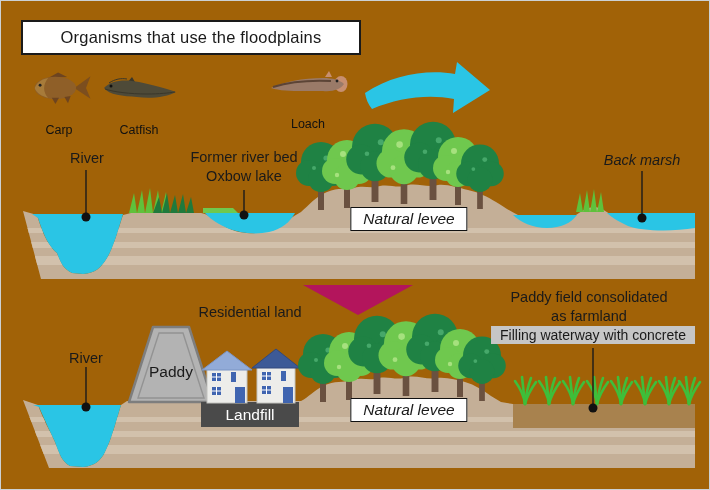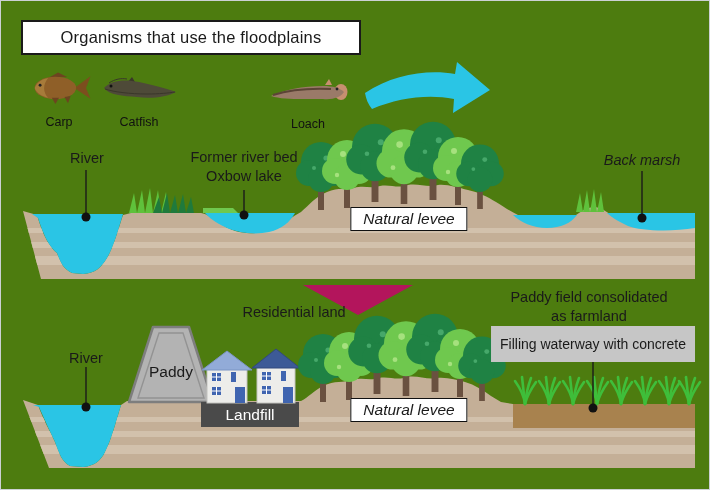--- a/index.html
+++ b/index.html
@@ -1,40 +1,40 @@
 <!DOCTYPE html>
 <html><head>
 <meta charset="utf-8">
 <style>
   html,body{margin:0;padding:0;background:#fff;}
   .stage{
-    position:relative;width:708px;height:488px;background:#4d7c0f;
+    position:relative;width:708px;height:488px;background:#a16207;
     border:1px solid #ccd1d4;overflow:hidden;
     font-family:"Liberation Sans", sans-serif;color:#1a1a1a;
   }
   svg.scene{position:absolute;left:0;top:0;display:block;}
   .title-box{
     position:absolute;left:20px;top:19px;width:336px;height:31px;
     border:2px solid #1a1a1a;background:#fff;display:flex;align-items:center;justify-content:center;
     font-size:16.5px;letter-spacing:.2px;
   }
   .fish-item{position:absolute;display:flex;flex-direction:column;align-items:center;}
   .fish-item svg{display:block;}
-  .fish-label{font-size:12.5px;margin-top:8px;color:#111;}
+  .fish-label{font-size:12.5px;margin-top:16px;color:#111;}
   .lbl{
     position:absolute;transform:translateX(-50%);text-align:center;
     font-size:14.5px;line-height:1.32;white-space:nowrap;color:#1a1a1a;z-index:3;
   }
   .box-label{
     position:absolute;transform:translateX(-50%);background:#ffffff;
     border:1.5px solid #111;padding:2px 12px;font-size:15.5px;white-space:nowrap;z-index:3;font-style:italic;
   }
   .gray-label{
     position:absolute;transform:translateX(-50%);background:#c6c6c6;
-    padding:10px 9px;font-size:14px;white-space:nowrap;z-index:3;
+    padding:1px 9px;font-size:14px;white-space:nowrap;z-index:3;
   }
   .white-label{color:#ffffff;font-size:15.5px;}
 </style>
 </head>
 <body>
 
 <div class="stage">
 
   <svg class="scene" width="708" height="488" viewBox="0 0 708 488" aria-hidden="true">
     <defs>
@@ -235,42 +235,42 @@
       <path d="M28,14 L33,8 L36,13 Z" fill="#3a372a"></path>
       <path d="M5,19 C12,11 26,10 40,13 C55,16 68,20 77,23 C68,28 52,30 38,28 C24,27 10,26 5,19 Z" fill="#4e4a38"></path>
       <path d="M6,20 C15,23 31,25 48,25 C60,25 70,24 76,23" stroke="#3a372a" stroke-width="1" fill="none"></path>
       <circle cx="12" cy="17" r="1.5" fill="#111"></circle>
       <path d="M10,14 C16,10 22,9 28,10" stroke="#3a372a" stroke-width="1" fill="none"></path>
     </svg>
     <div class="fish-label">Catfish</div>
   </div>
 
 
-  <div class="fish-item" style="left:264px;top:74px;width:86px;justify-content:space-between;">
+  <div class="fish-item" style="left:264px;top:66px;width:86px;justify-content:space-between;">
     <svg width="86" height="34" viewBox="0 0 86 34">
       <ellipse cx="76" cy="17" rx="6.5" ry="8" fill="#c78f70"></ellipse>
       <path d="M60,10 L64,4 L67,10 Z" fill="#c78f70"></path>
       <path d="M6,21 C18,15 38,11 58,11 C68,11 75,13 79,17 C76,22 68,25 58,24 C38,24 18,25 6,21 Z" fill="#9a7a68"></path>
       <path d="M8,20 C24,15 46,13 66,14" stroke="#5c4436" stroke-width="2" fill="none"></path>
       <circle cx="72" cy="14" r="1.4" fill="#222"></circle>
     </svg>
     <div class="fish-label">Loach</div>
   </div>
 
   <div class="lbl" style="left:86px;top:148px;">River</div>
   <div class="lbl" style="left:243px;top:147px;">
     <div>Former river bed</div>
     <div>Oxbow lake</div>
   </div>
   <div class="lbl" style="left:641px;top:150px;font-style:italic;">Back marsh</div>
   <div class="box-label" style="left:408px;top:206px;">Natural levee</div>
 
   <div class="lbl" style="left:85px;top:348px;">River</div>
   <div class="lbl" style="left:170px;top:361px;font-size:15.5px;">Paddy</div>
-  <div class="lbl" style="left:249px;top:302px;margin-left:44px;">
+  <div class="lbl" style="left:249px;top:302px;">
     <div>Residential land</div>
   </div>
   <div class="lbl white-label" style="left:249px;top:404px;">Landfill</div>
   <div class="box-label" style="left:408px;top:397px;">Natural levee</div>
   <div class="lbl" style="left:588px;top:287px;">
     <div>Paddy field consolidated</div>
     <div>as farmland</div>
   </div>
   <div class="gray-label" style="left:592px;top:325px;">Filling waterway with concrete</div>
 

